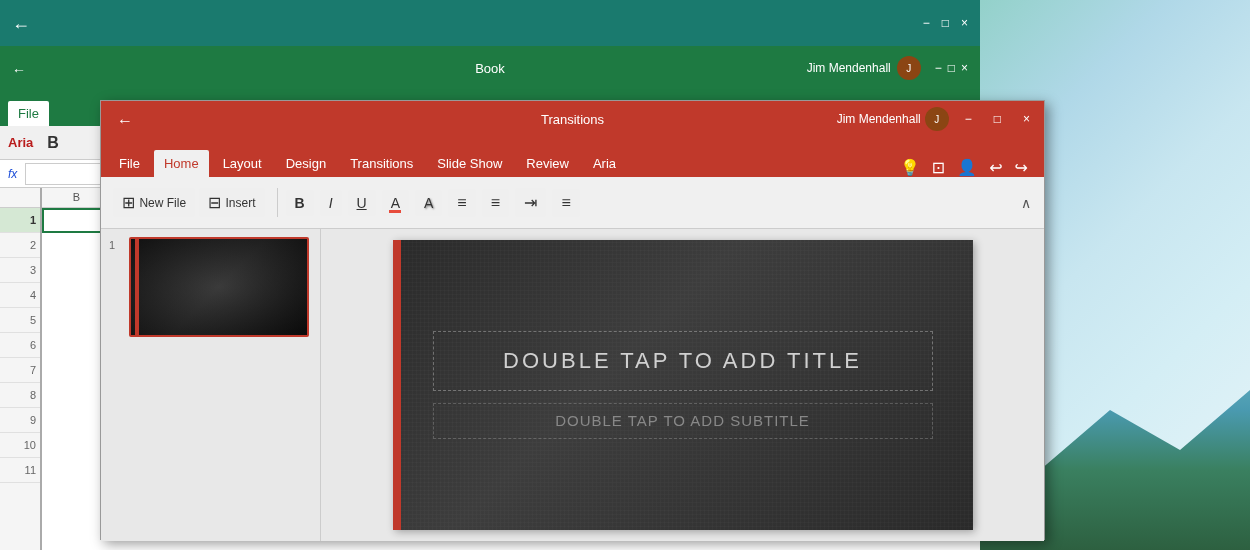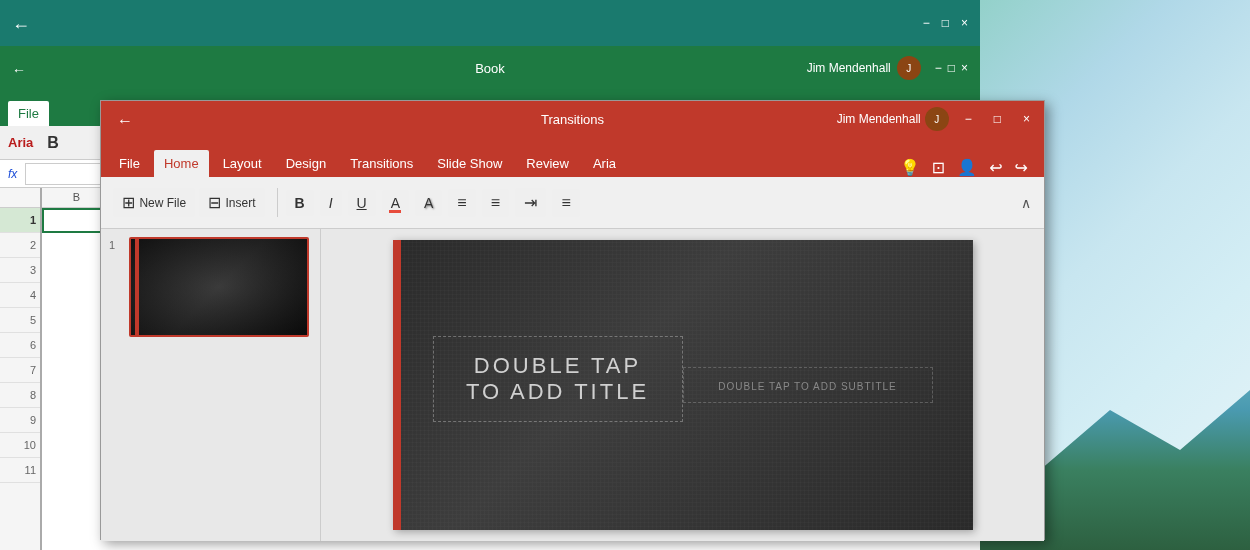--- a/index.html
+++ b/index.html
@@ -247,21 +247,21 @@
       top: 0;
       bottom: 0;
       width: 8px;
       background: #c0392b;
     }
 
     .ppt-slide-content {
       position: absolute;
       inset: 0;
       display: flex;
-      flex-direction: row;
+      flex-direction: column;
       align-items: center;
       justify-content: center;
       padding: 20px 40px;
     }
 
     .ppt-title-placeholder {
       border: 1px dashed rgba(255,255,255,0.3);
       padding: 16px 24px;
       width: 100%;
       text-align: center;
@@ -278,21 +278,21 @@
 
     .ppt-subtitle-placeholder {
       border: 1px dashed rgba(255,255,255,0.2);
       padding: 8px 24px;
       width: 100%;
       text-align: center;
     }
 
     .ppt-subtitle-text {
       color: #888;
-      font-size: 10px;
+      font-size: 15px;
       letter-spacing: 1px;
       text-transform: uppercase;
       text-align: right;
     }
 
     
     .ppt-collapse-btn {
       position: absolute;
       right: 0;
       top: 0;

